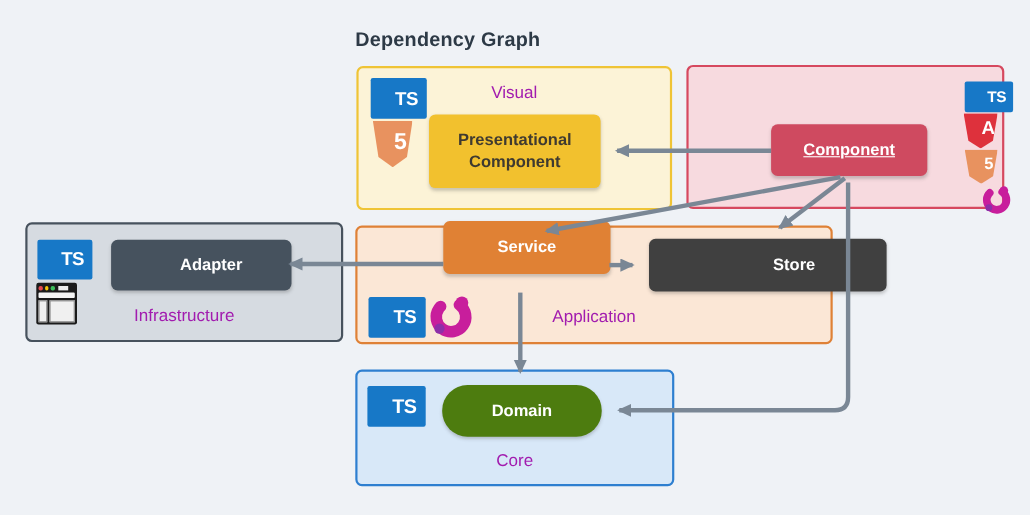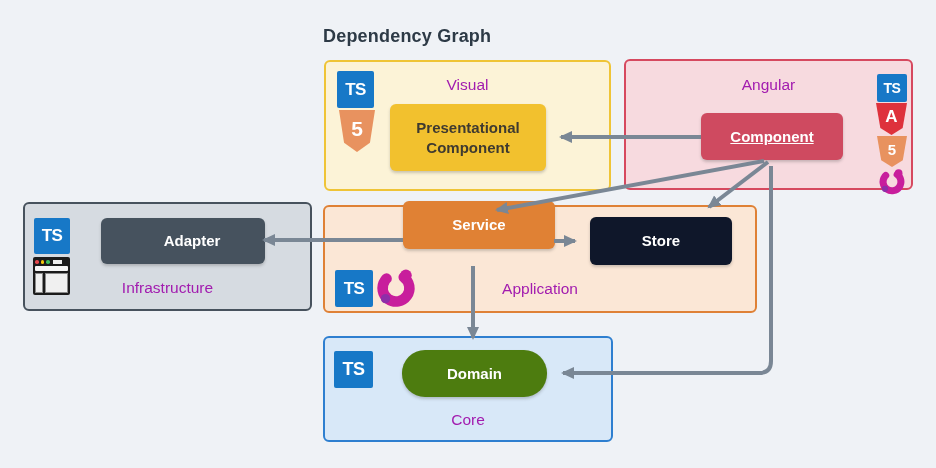--- a/index.html
+++ b/index.html
@@ -39,24 +39,24 @@
     position:absolute;display:flex;align-items:center;justify-content:center;
     text-align:center;border-radius:6px;
     font-size:15px;font-weight:700;color:#fff;
     box-shadow:0 2px 3px rgba(60,60,60,.25);
     line-height:1.3;z-index:3;
   }
   .n-presentational{left:390px;top:104px;width:156px;height:67px;background:#F2C12E;color:#3F3A30;padding:0 14px;box-sizing:border-box;}
   .n-component{left:701px;top:113px;width:142px;height:47px;background:#CF4A60;text-decoration:underline;}
   .n-adapter{left:101px;top:218px;width:146px;height:46px;background:#46525E;padding-left:18px;}
   .n-service{left:403px;top:201px;width:152px;height:48px;background:#E08134;}
-  .n-store{left:590px;top:217px;width:142px;height:48px;background:#0f172a;}
+  .n-store{left:590px;top:217px;width:168px;height:48px;background:#404040;padding-left:48px;}
   .n-domain{left:402px;top:350px;width:145px;height:47px;background:#4d7c0f;border-radius:23px;}
   
-  .icon{position:absolute;z-index:2;}
+  .icon{position:absolute;z-index:2;padding-left:14px;}
   .ts-icon{
     background:#1778C7;color:#fff;font-weight:700;
     display:flex;align-items:center;justify-content:center;
     border-radius:2px;letter-spacing:-.5px;
   }
   .shield{
     display:flex;align-items:center;justify-content:center;
     color:#fff;font-weight:700;
     clip-path:polygon(0 0,100% 0,86% 78%,50% 100%,14% 78%);
     padding-bottom:4px;box-sizing:border-box;
@@ -99,21 +99,20 @@
 
   <div class="title">Dependency Graph</div>
 
   <div class="group g-visual"></div>
   <div class="group g-angular"></div>
   <div class="group g-infrastructure"></div>
   <div class="group g-application"></div>
   <div class="group g-core"></div>
 
   <div class="group-label gl-visual">Visual</div>
-  <div class="group-label gl-angular">Angular</div>
   <div class="group-label gl-infrastructure">Infrastructure</div>
   <div class="group-label gl-application">Application</div>
   <div class="group-label gl-core">Core</div>
 
   <div class="icon ts-icon i-vis-ts">
       <span>TS</span>
     </div>
   <div class="icon shield shield-html5 i-vis-h5">
       <span>5</span>
     </div>

